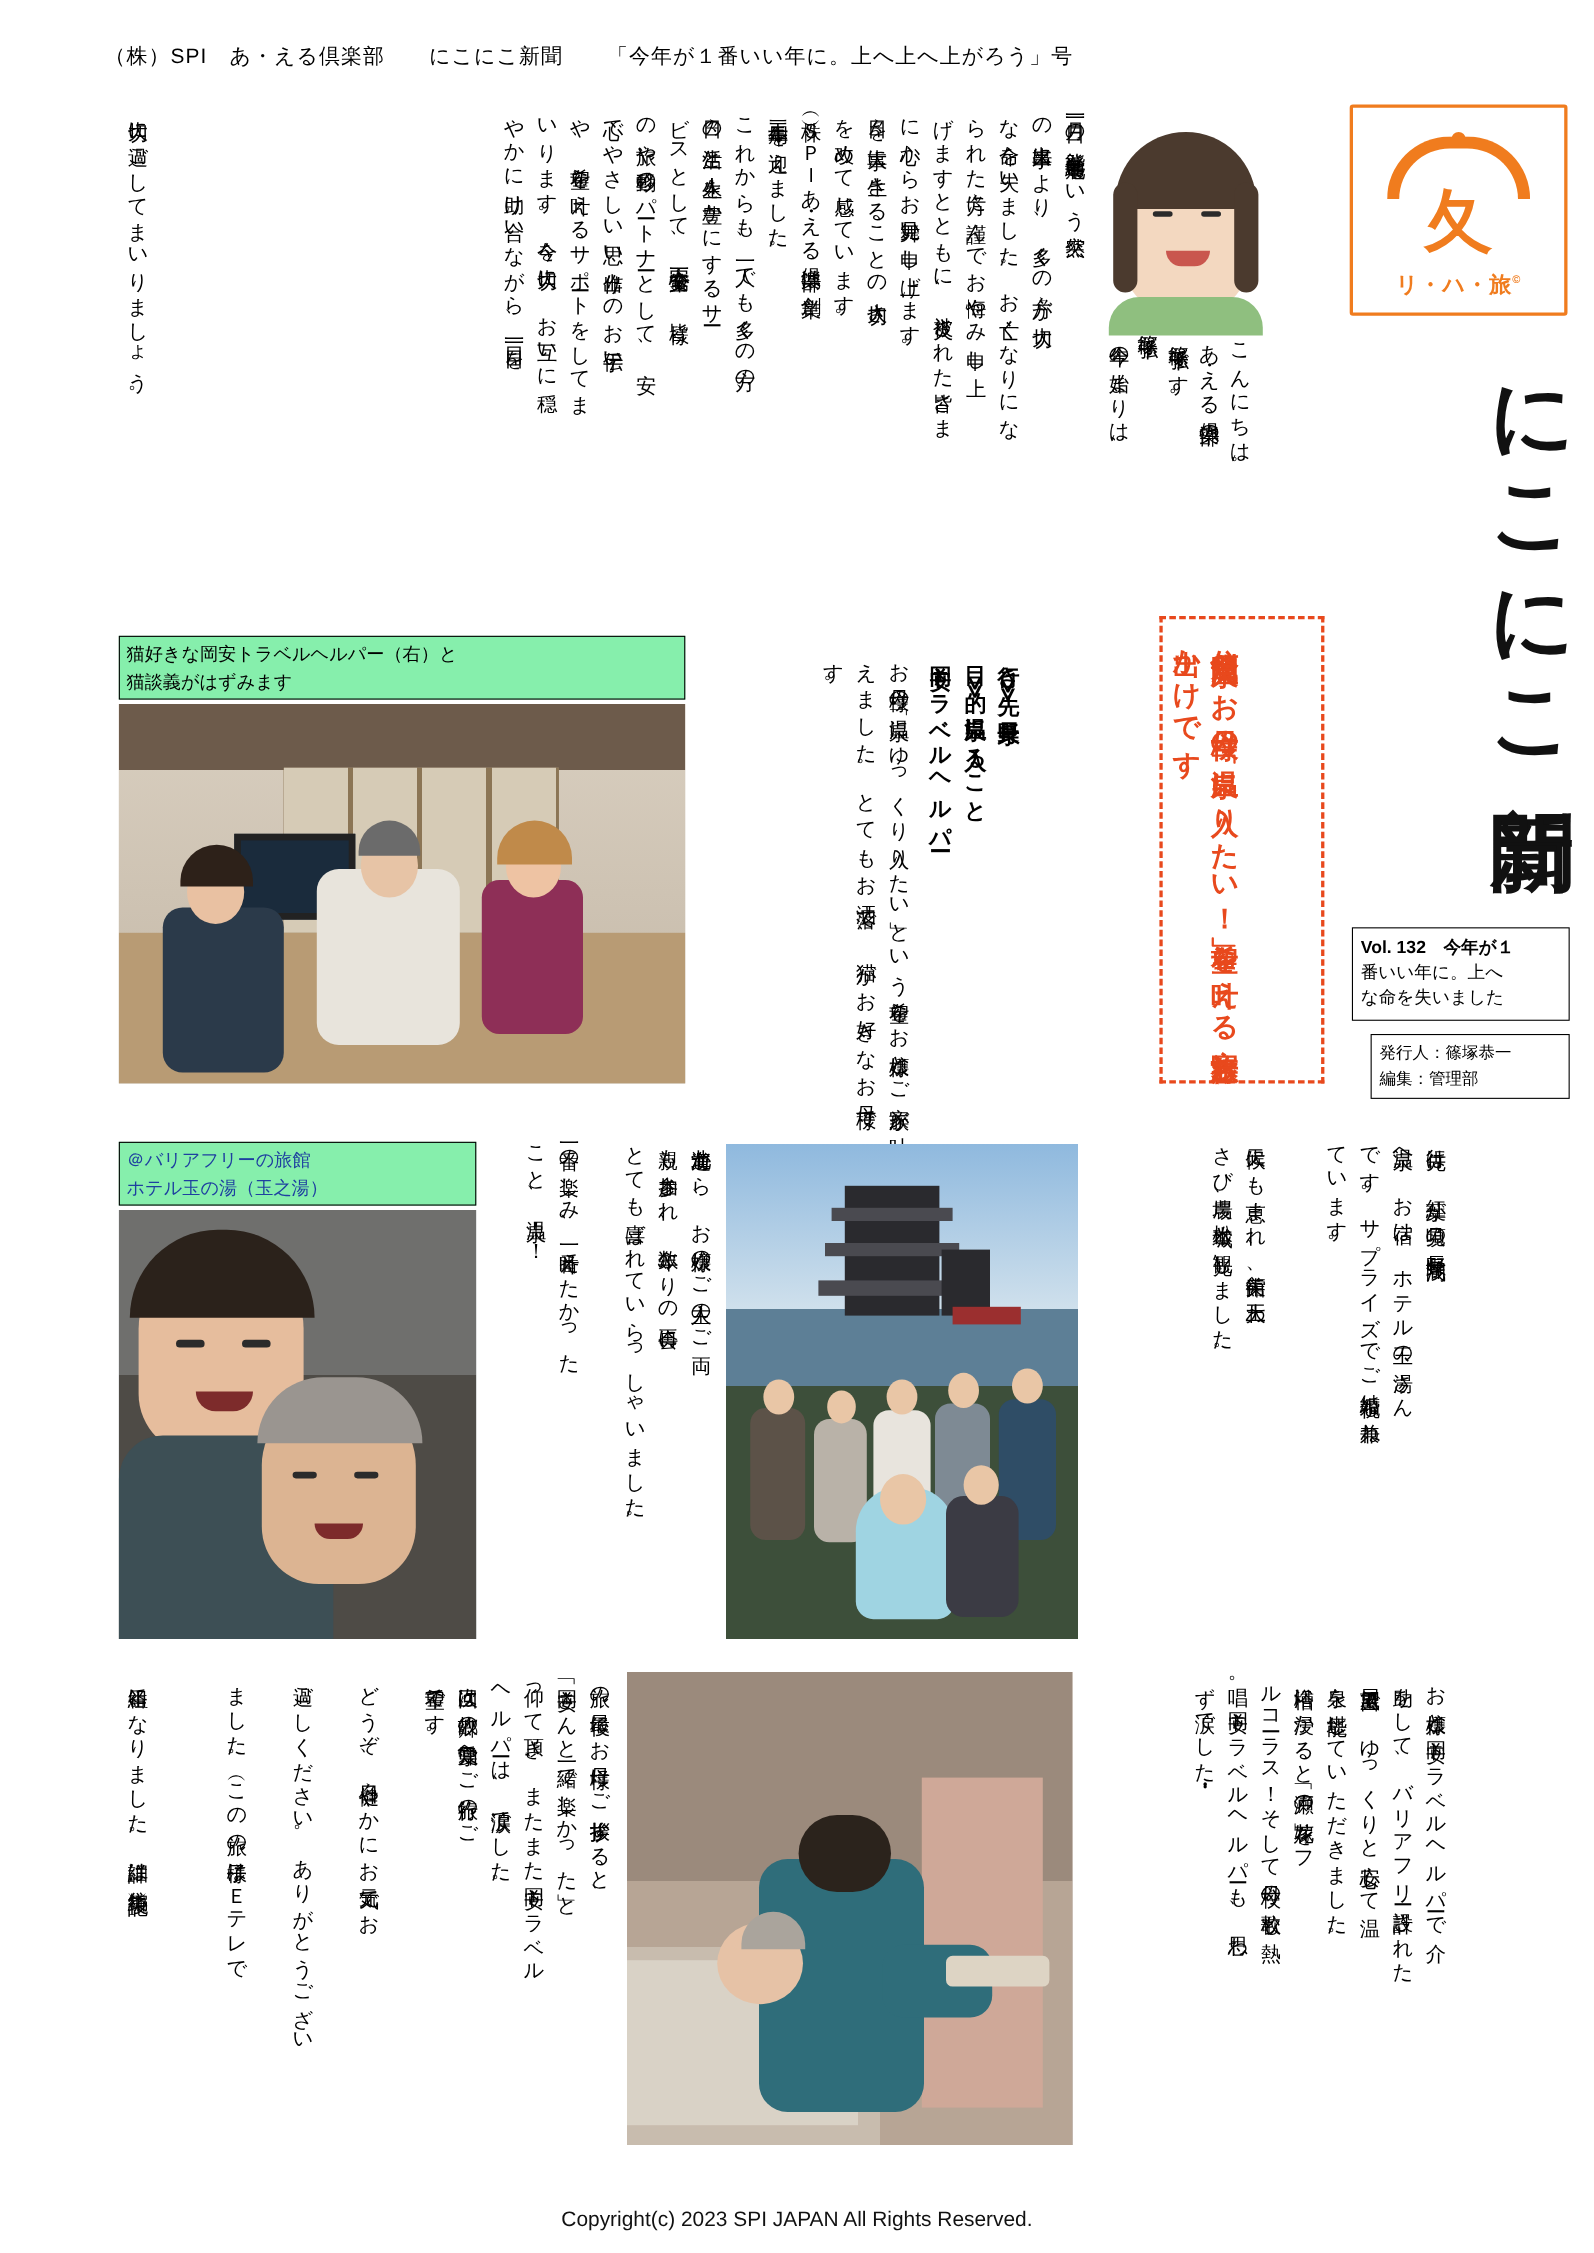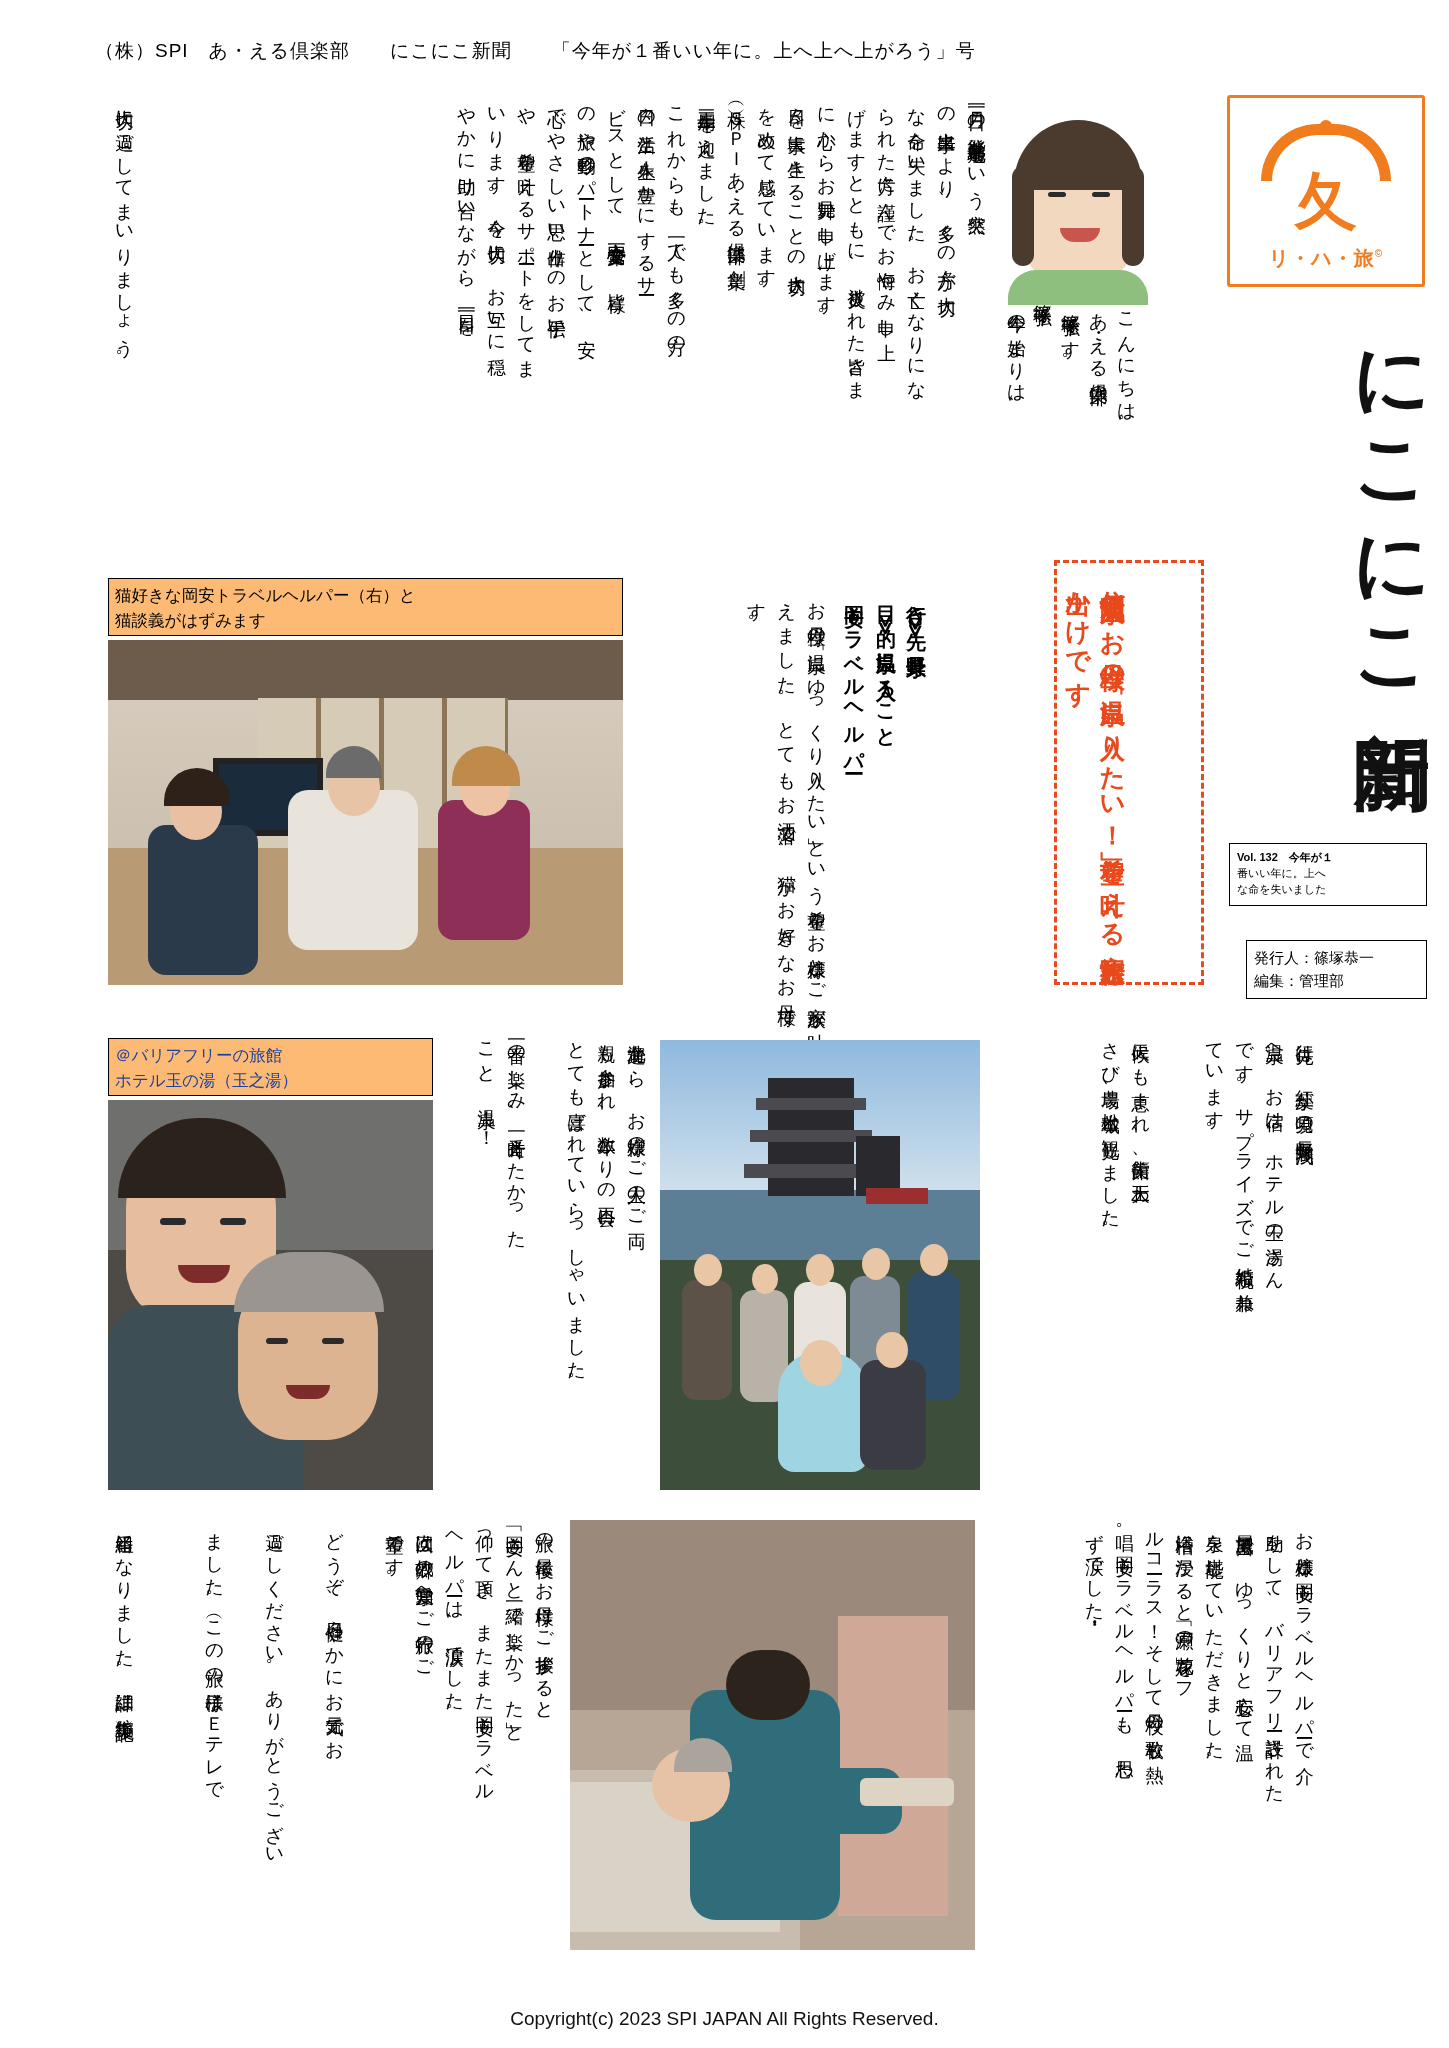--- a/index.html
+++ b/index.html
@@ -57,21 +57,21 @@
     font-size:76px;
     letter-spacing:6px;
     line-height:1.0;
     color:#111;
   }
   .vol-box{
     position:absolute;right:22px;top:843px;width:198px;
     border:1px solid #000;box-sizing:border-box;
     padding:6px 7px 7px 7px;
     font-family:"Liberation Sans", sans-serif;
-    font-size:11px;line-height:1.45;
+    font-size:16px;line-height:1.45;
   }
   .vol-box .vline1{font-weight:bold;}
   .pub-box{
     position:absolute;right:22px;top:940px;width:181px;
     border:1px solid #000;box-sizing:border-box;
     padding:6px 7px;
     font-family:"Liberation Sans", sans-serif;
     font-size:15px;line-height:1.5;
   }
 
@@ -105,21 +105,21 @@
     color:#e8491d;
     height:100%;
   }
 
   
   .photo{position:absolute;background:#b9c3cb;overflow:hidden;}
 
   .cap-box{
     position:absolute;
     border:1px solid #000;
-    background:#fdba74;
+    background:#86efac;
     font-family:"Liberation Sans", sans-serif;
     font-size:16.5px;
     line-height:1.5;
     padding:4px 6px;
     box-sizing:border-box;
   }
 
   .footer{
     position:absolute;left:0;right:0;bottom:18px;text-align:center;
     font-family:"Liberation Sans", sans-serif;

